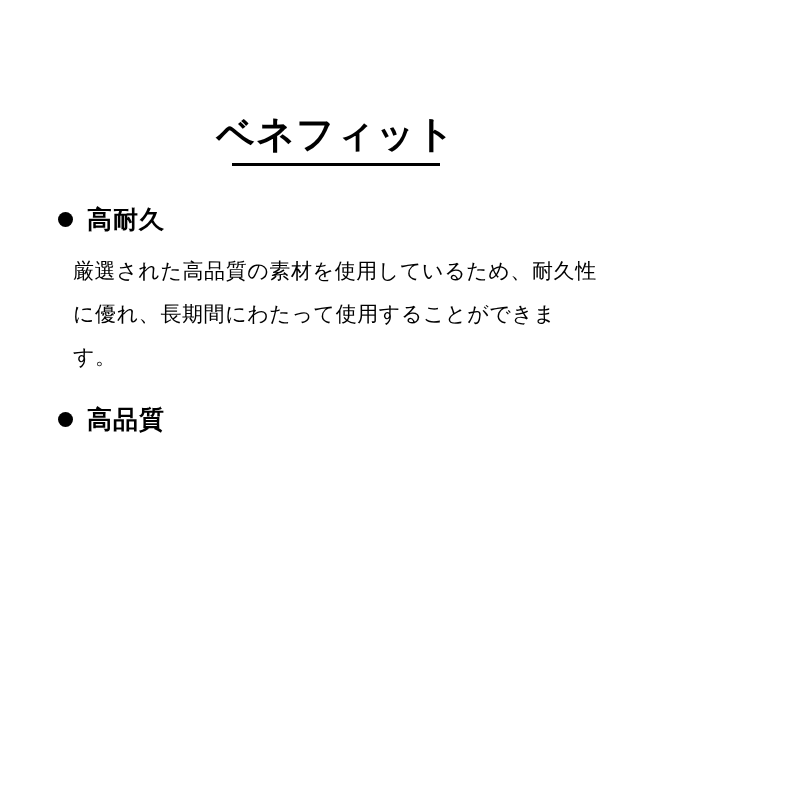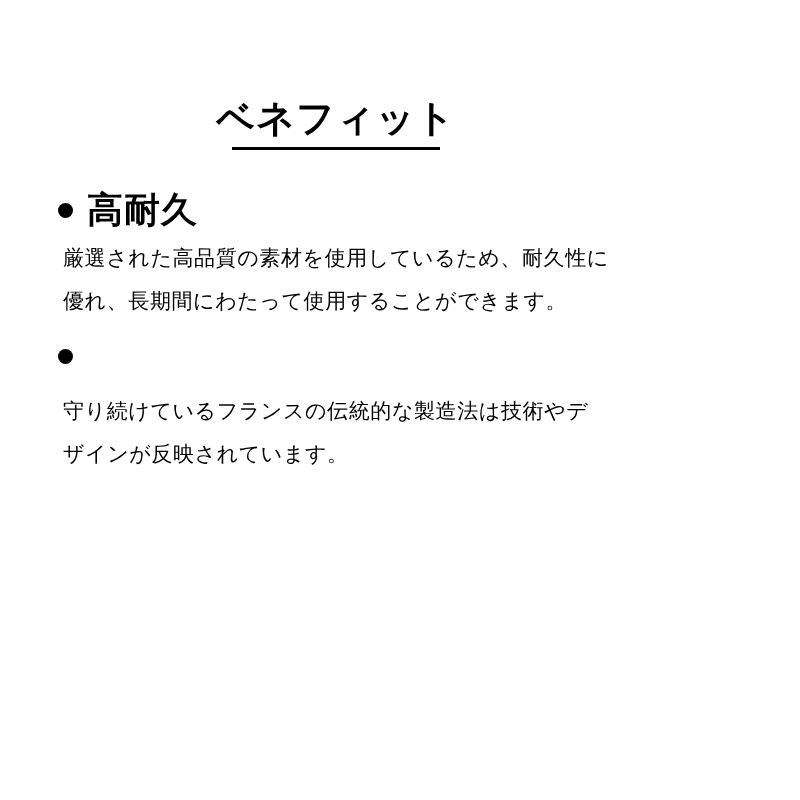--- a/index.html
+++ b/index.html
@@ -12,21 +12,21 @@
     background: #ffffff;
     font-family: "Liberation Sans", "DejaVu Sans", sans-serif;
     color: #000000;
     overflow: hidden;
   }
   .page {
     position: relative;
     width: 672px;
     height: 800px;
     box-sizing: border-box;
-    padding: 0 58px;
+    padding: 16px 58px;
   }
   .title {
     text-align: center;
     font-size: 38px;
     font-weight: 700;
     letter-spacing: 1px;
     margin: 0;
     padding-top: 98px;
     line-height: 1.1;
   }
@@ -38,21 +38,21 @@
   }
   .section {
     margin-top: 26px;
   }
   .section.first {
     margin-top: 38px;
   }
   .heading {
     display: flex;
     align-items: center;
-    font-size: 36px;
+    font-size: 25px;
     font-weight: 700;
     letter-spacing: 1px;
     line-height: 1.2;
     margin: 0 0 4px 0;
   }
   .bullet {
     width: 15px;
     height: 15px;
     border-radius: 50%;
     background: #000000;
@@ -60,21 +60,21 @@
     margin-right: 14px;
     flex: 0 0 auto;
     position: relative;
     top: 1px;
   }
   .body-text {
     font-size: 21px;
     font-weight: 400;
     line-height: 2.05;
     letter-spacing: 0.6px;
-    margin: 5px;
+    margin: 15px;
     max-width: 690px;
     text-align: left;
   }
 </style>
 </head>
 <body>
 
 <div class="page">
 
   <h1 class="title">ベネフィット</h1>
@@ -84,20 +84,20 @@
     <div class="heading">
       <span class="bullet"></span>
       <span>高耐久</span>
     </div>
     <p class="body-text">厳選された高品質の素材を使用しているため、耐久性に優れ、長期間にわたって使用することができます。</p>
   </div>
 
   <div class="section">
     <div class="heading">
       <span class="bullet"></span>
+      <span>高品質</span>
     </div>
   </div>
 
   <div class="section">
-    <p class="body-text">守り続けているフランスの伝統的な製造法は技術やデザインが反映されています。</p>
   </div>
 
 </div>
 
 </body></html>

